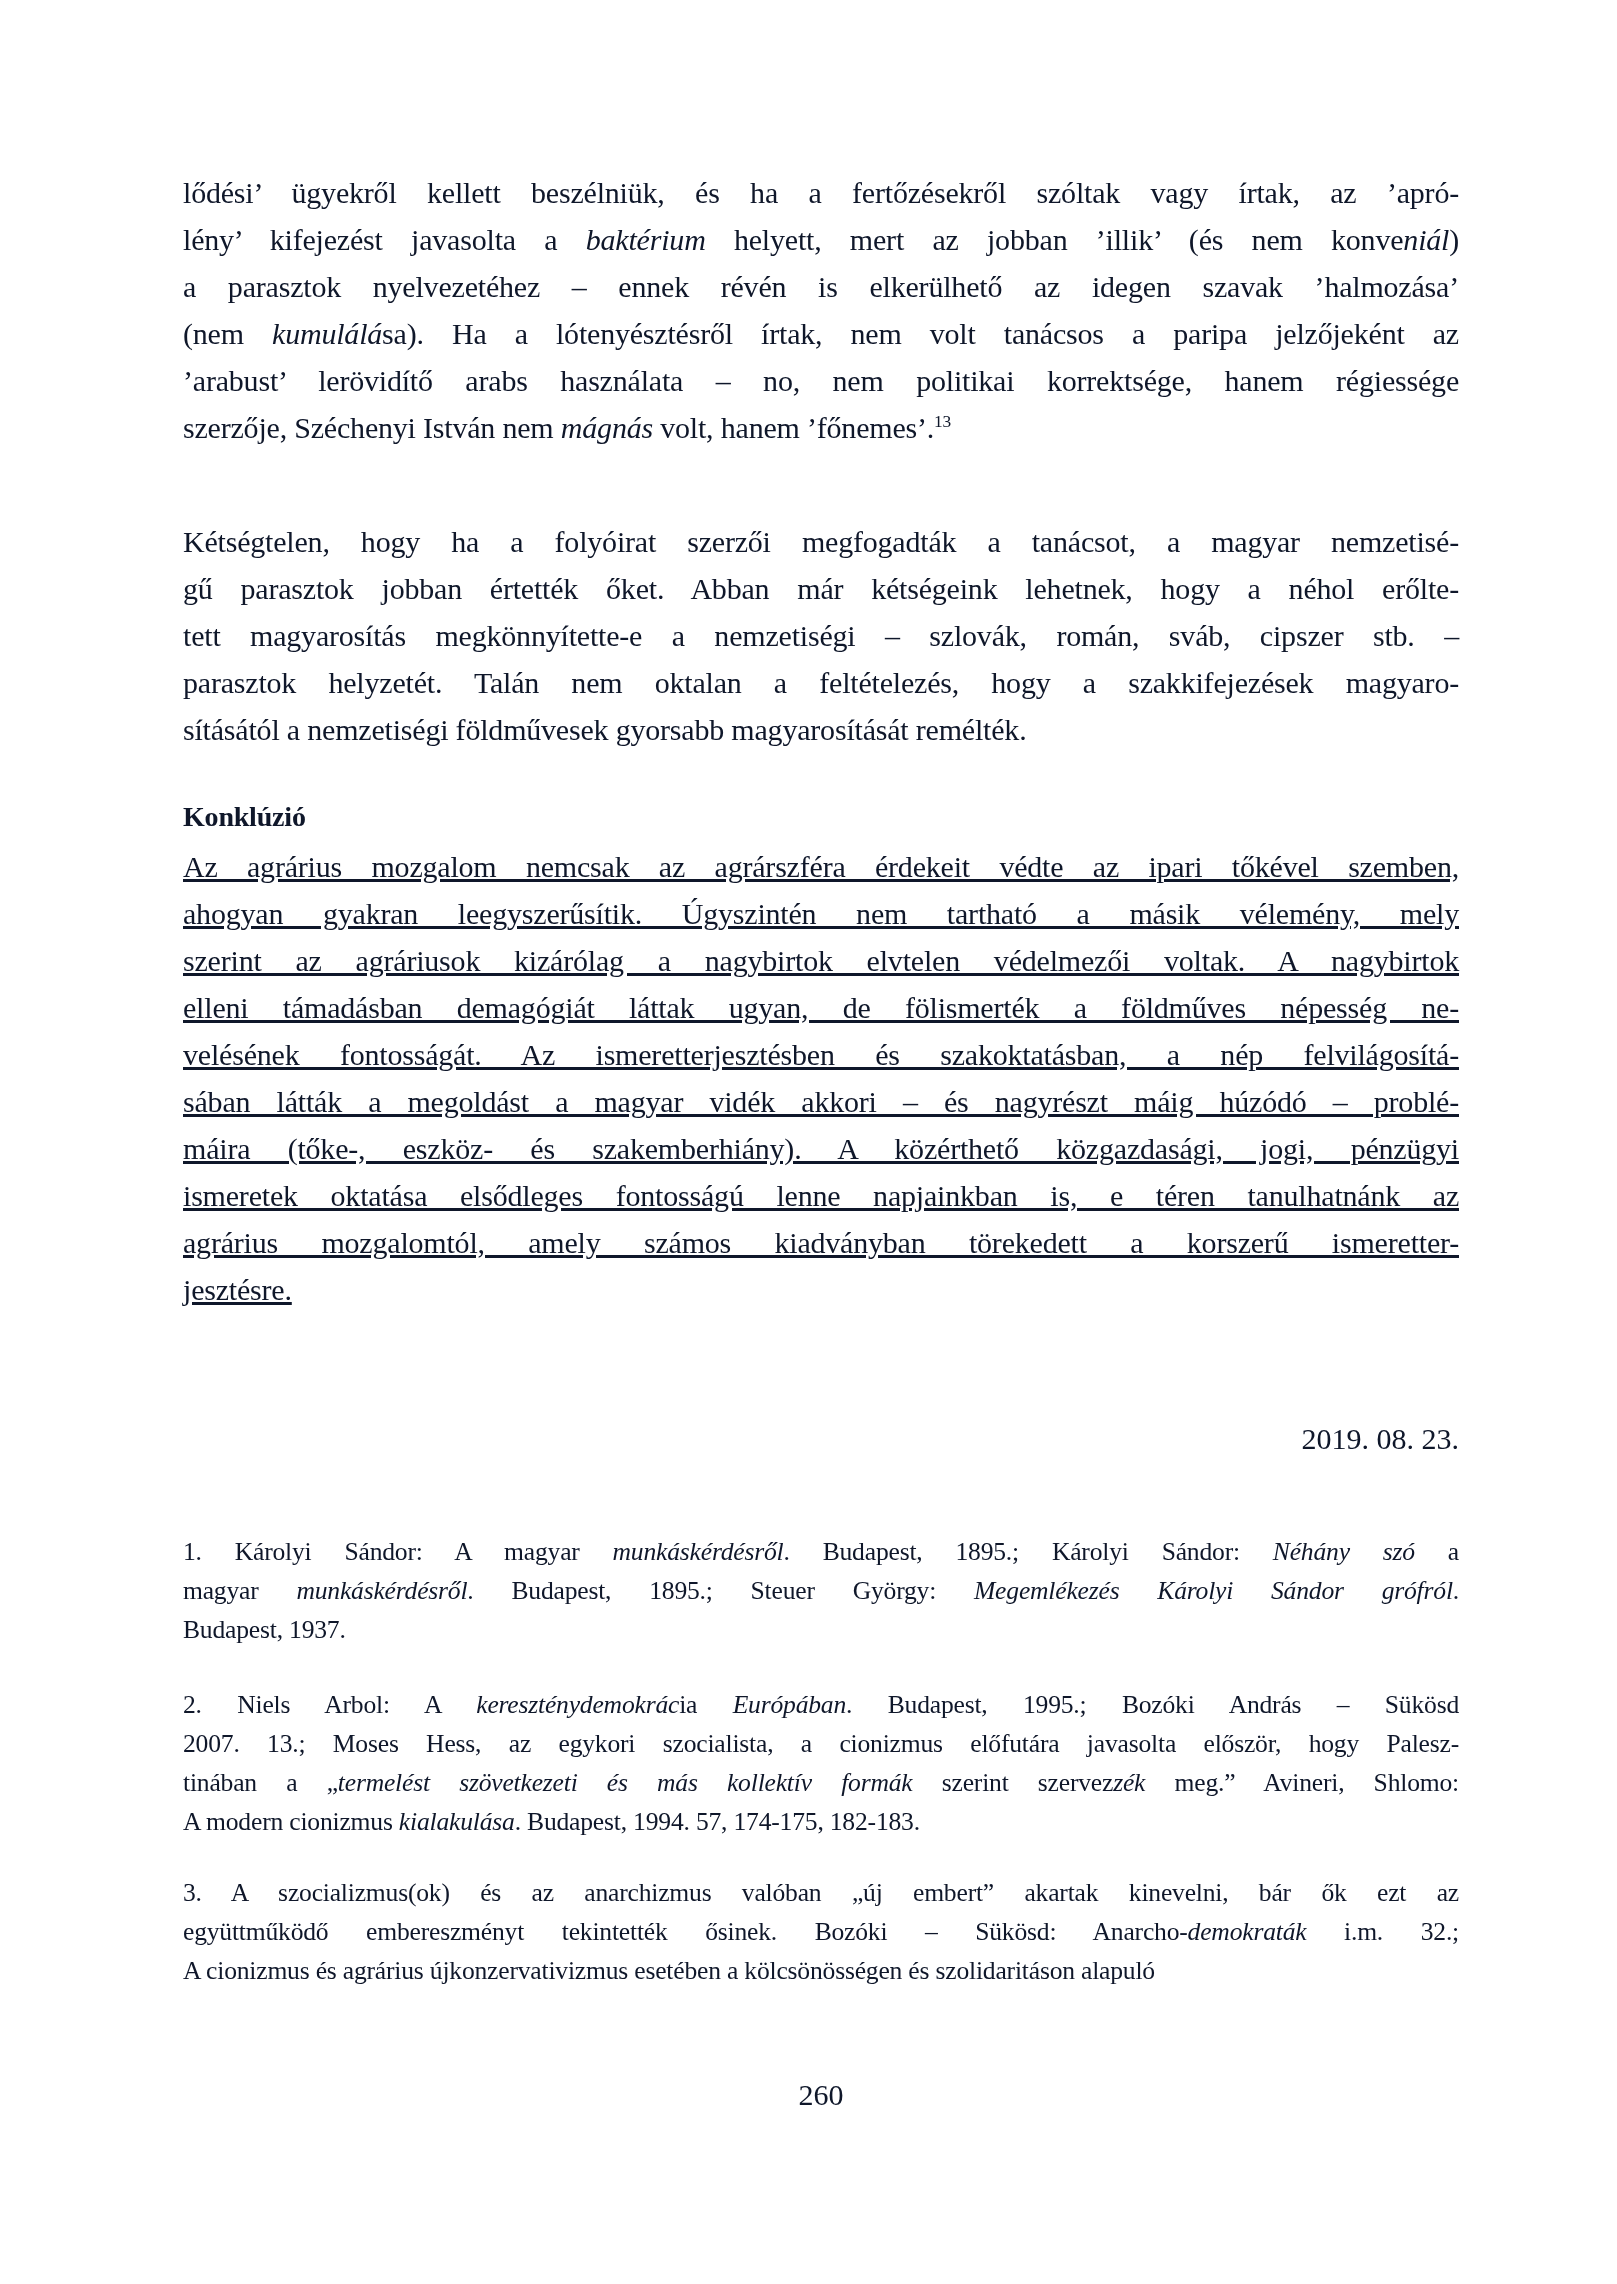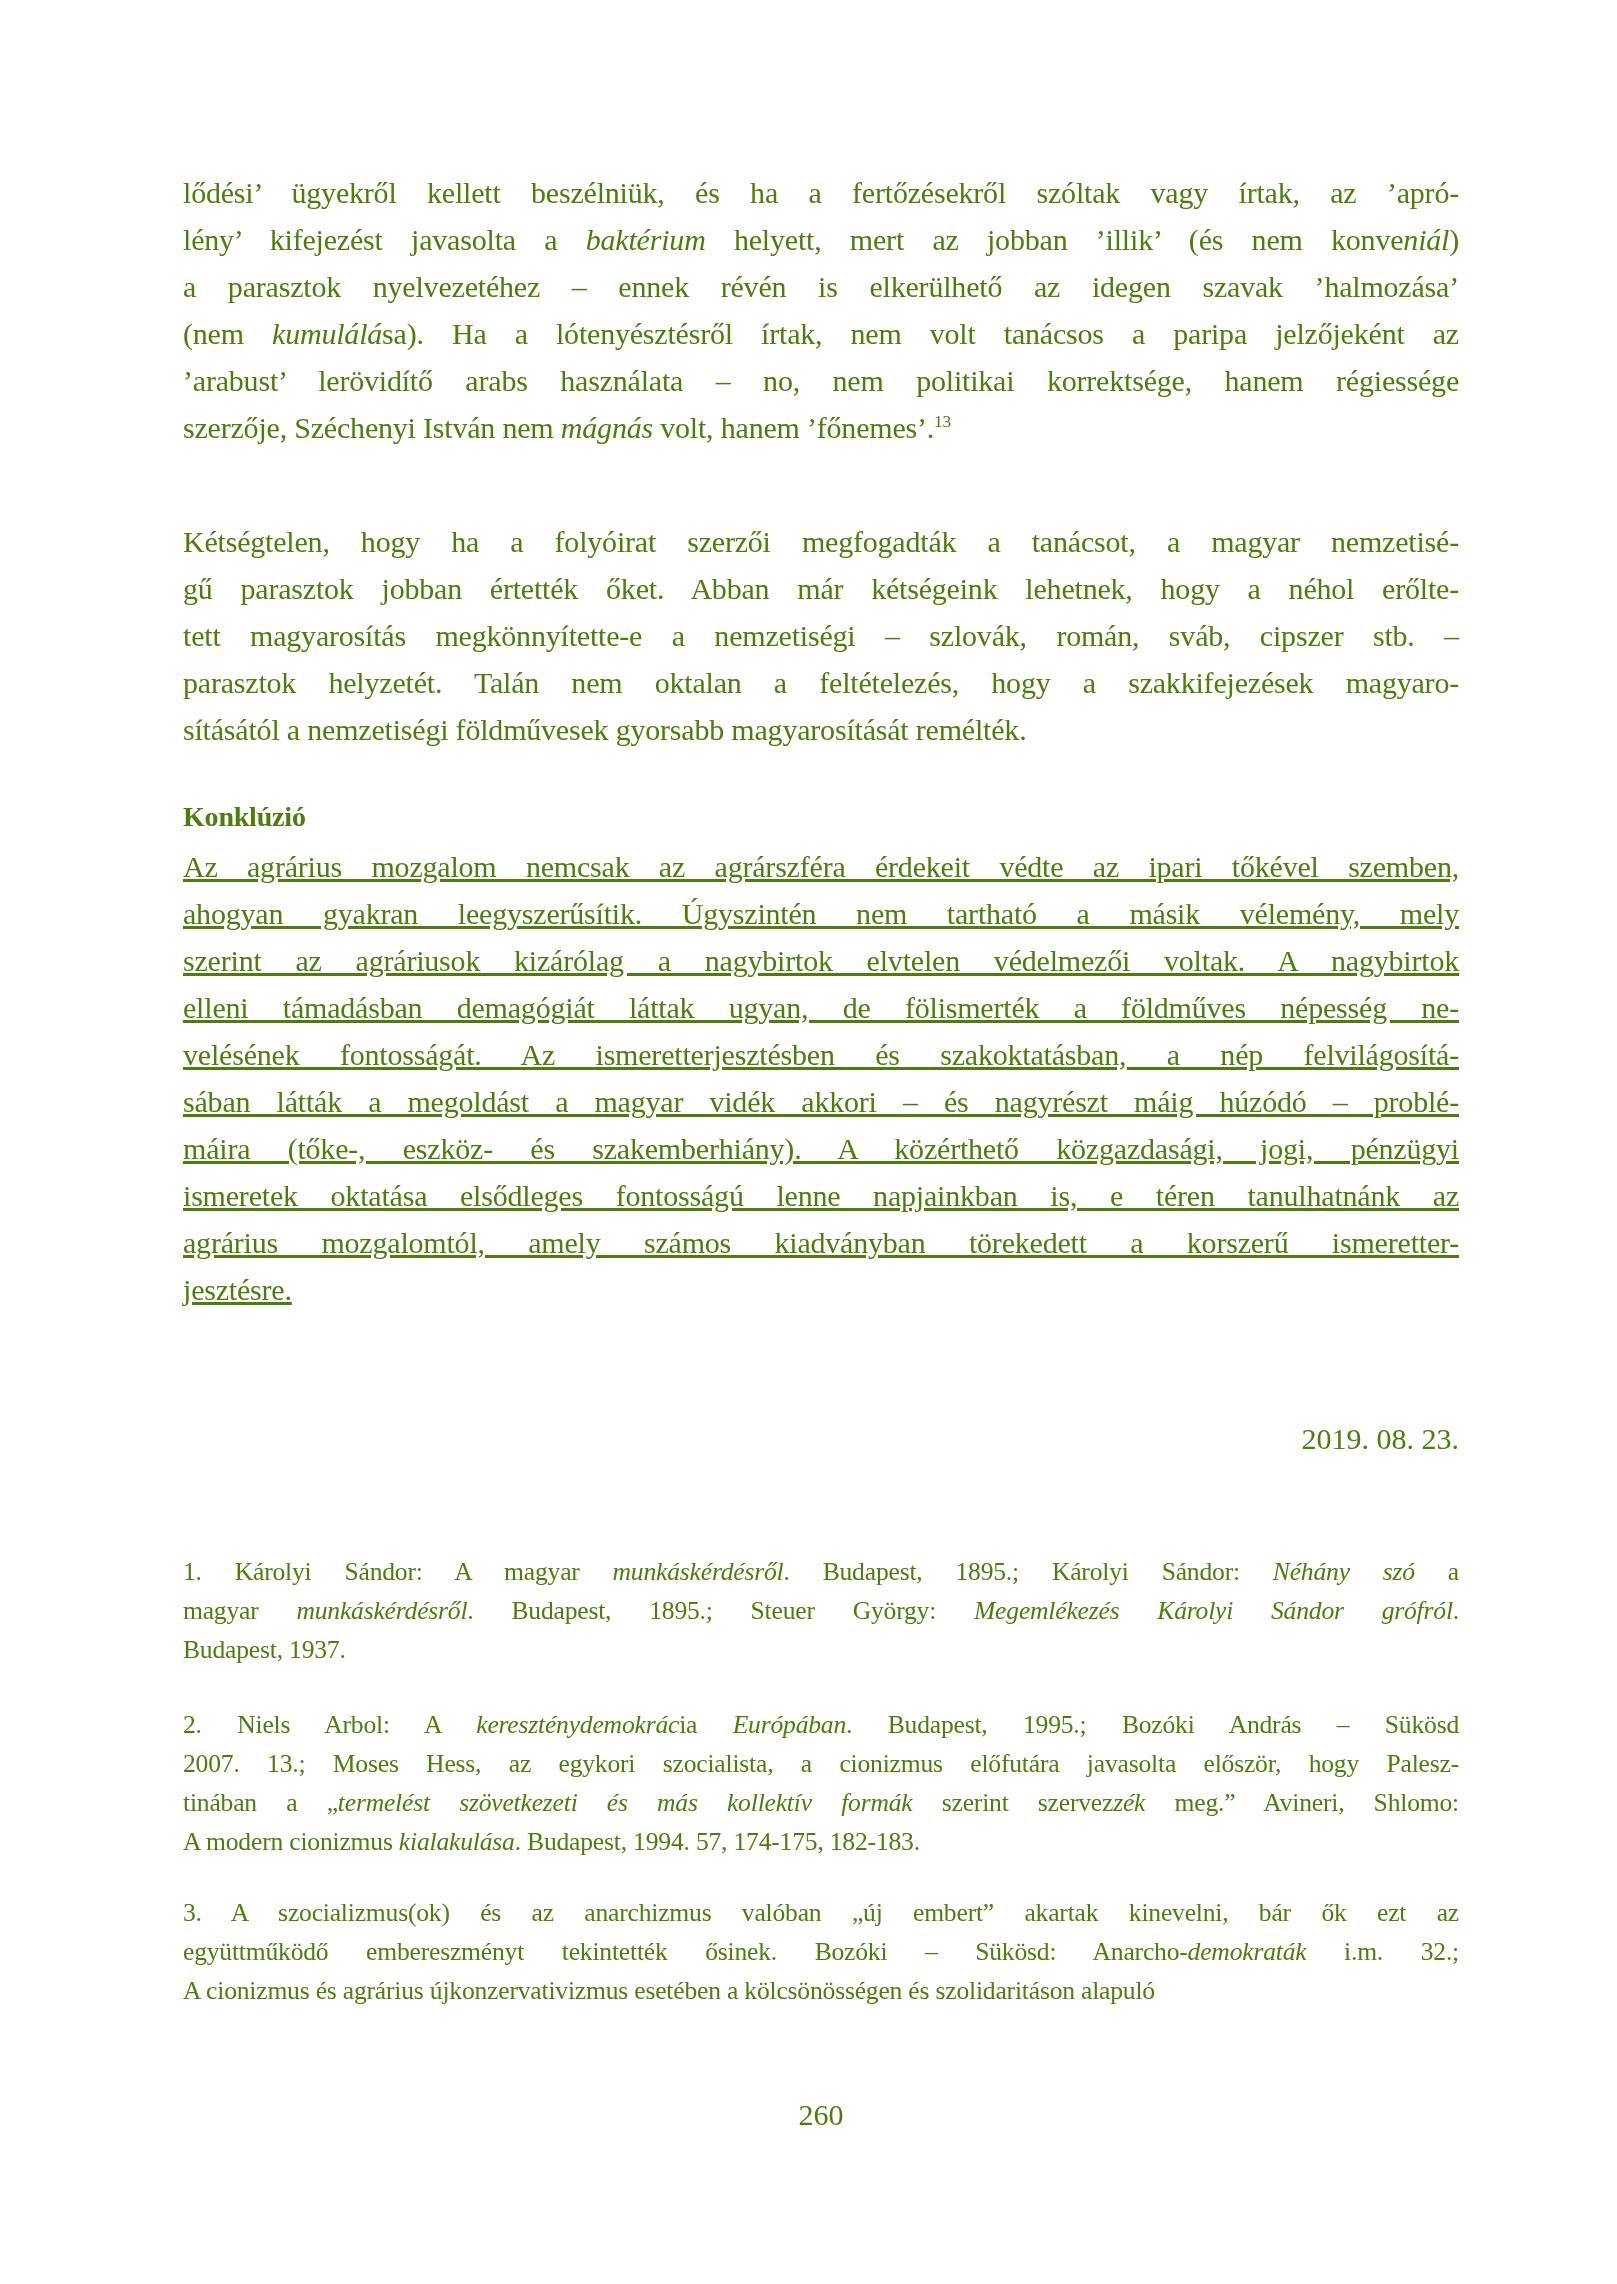--- a/index.html
+++ b/index.html
@@ -1,32 +1,32 @@
 <!DOCTYPE html>
 <html lang="hu" style="font-size:12px"><head>
 <meta charset="utf-8">
 <style>
   html,body{margin:0;padding:0;background:#ffffff;}
   .page{
-    width:1617px;height:2284px;background:#ffffff;color:#4d7c0f;
+    width:1617px;height:2284px;background:#ffffff;color:#0f172a;
     font-family:"Liberation Serif","DejaVu Serif",serif;
     position:relative;box-sizing:border-box;
     padding:169px 158px 0 183px;overflow:hidden;
   }
   .para{font-size:30px;line-height:47px;letter-spacing:-0.2px;}
   .line{text-align:justify;text-align-last:justify;}
   .line.last{text-align-last:left;}
   .it{font-style:italic;}
   .sup{font-size:0.58em;vertical-align:super;line-height:0;margin-top:32px;}
   #p2{margin-top:67px;}
   .heading{margin-top:40px;font-size:28px;font-weight:bold;line-height:47px;letter-spacing:-0.2px;}
   #p3{margin-top:3px;text-decoration:underline;}
   .date-line{margin-top:102px;text-align:right;font-size:30px;line-height:47px;}
   .footnote{font-size:25.6px;line-height:39px;letter-spacing:-0.2px;}
-  #fn1{margin-top:90px;}
+  #fn1{margin-top:70px;}
   #fn2{margin-top:36px;}
   #fn3{margin-top:32px;}
   .page-number{margin-top:85px;text-align:center;font-size:30px;line-height:39px;}
 </style>
 </head>
 <body>
 
 <div class="page">
   <div class="main-text">
     <div class="para" id="p1">

